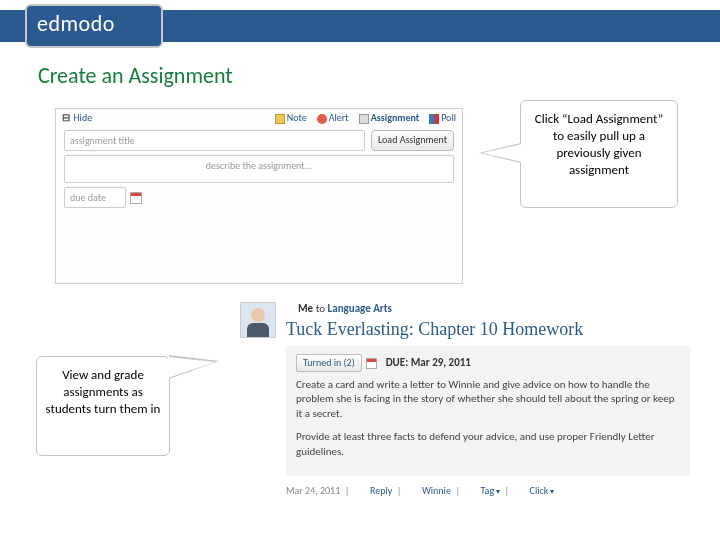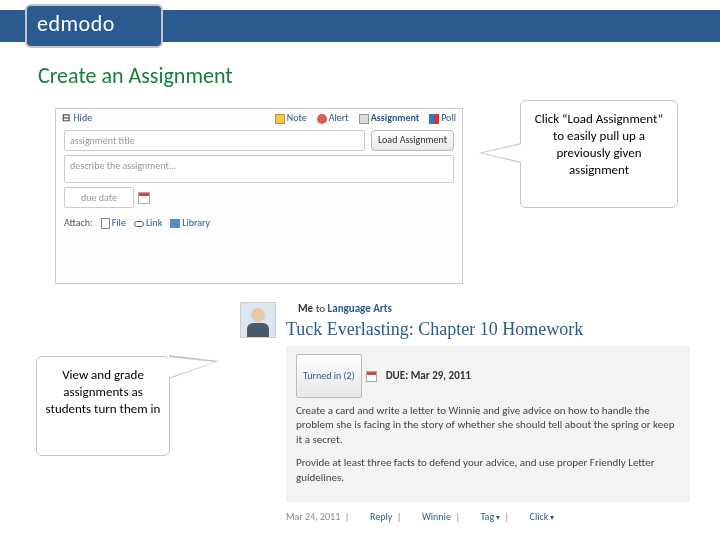--- a/index.html
+++ b/index.html
@@ -20,23 +20,23 @@
   .mini-icn { display: inline-block; width: 10px; height: 10px; margin-right: 2px; vertical-align: middle; }
   .icn-note { background: #f2c94c; border: 1px solid #b89a33; }
   .icn-alert { background: #e25b4b; border-radius: 50%; }
   .icn-assign { background: #dcdcdc; border: 1px solid #999; }
   .icn-poll { background: linear-gradient(to right, #3b78c4 50%, #c43b3b 50%); }
   
   .title-input, .desc-input, .date-input { border: 1px solid #ccc; border-radius: 2px; padding: 3px 5px; color: #999; font-size: 10px; background: #fff; }
   .row-title { padding: 4px 8px; display: flex; gap: 6px; }
   .title-input { flex: 1; }
   .load-btn { border: 1px solid #bbb; background: linear-gradient(#fefefe,#e8e8e8); padding: 2px 6px; border-radius: 4px; font-size: 10px; color: #333; }
-  .desc-input { margin: 0 8px; width: calc(100% - 16px); height: 28px; }
+  .desc-input { margin: 0 8px; width: calc(100% - 16px); height: 28px; text-align: center; }
   .date-row { padding: 4px 8px; display: flex; align-items: center; gap: 4px; }
-  .date-input { width: 70px; text-align: center; }
+  .date-input { width: 62px; }
   .cal-icn { width: 12px; height: 12px; background: #fff; border: 1px solid #aaa; position: relative; }
   .cal-icn::before { content: ""; position: absolute; top: 0; left: 0; right: 0; height: 3px; background: #d44; }
   
   .attach-row { padding: 4px 8px; font-size: 10px; color: #555; display: flex; align-items: center; gap: 8px; }
   .attach-link { color: #2a5a8f; }
   .file-icn { display: inline-block; width: 9px; height: 11px; background: #fff; border: 1px solid #888; margin-right: 2px; vertical-align: middle; }
   .link-icn { display: inline-block; width: 10px; height: 6px; border: 1px solid #666; border-radius: 3px; margin-right: 2px; vertical-align: middle; }
   .lib-icn { display: inline-block; width: 10px; height: 9px; background: #5a8cc4; margin-right: 2px; vertical-align: middle; }
   
   .send-row { display: flex; align-items: center; padding: 4px 4px; gap: 4px; border-top: 1px solid #e5e5e5; margin-top: 6px; }
@@ -54,21 +54,21 @@
   .post-wrap { position: absolute; top: 302px; left: 240px; width: 450px; font-size: 11px; }
   .avatar { position: absolute; left: 0; top: 0; width: 36px; height: 36px; border: 1px solid #ccc; background: #dce6f0; }
   .avatar::after { content: ""; position: absolute; top: 5px; left: 10px; width: 14px; height: 14px; background: #e8c8a8; border-radius: 50%; }
   .avatar::before { content: ""; position: absolute; bottom: 0; left: 6px; width: 22px; height: 14px; background: #4a5a6a; border-radius: 6px 6px 0 0; }
   .post-head { margin-left: 46px; font-size: 11px; color: #333; padding-left: 12px; }
   .post-head b { color: #333; }
   .post-head .lk { color: #2a5a8f; }
   .post-title { margin-left: 46px; margin-top: 4px; font-size: 18px; color: #2a5a8f; font-family: Georgia, serif; }
   .post-gray { margin-left: 46px; margin-top: 6px; background: #f3f3f3; padding: 8px 10px; font-size: 11px; color: #444; line-height: 1.35; }
   .due-row { margin-bottom: 6px; }
-  .turned-btn { display: inline-block; border: 1px solid #bbb; background: linear-gradient(#fefefe,#e8e8e8); padding: 14px 6px; border-radius: 2px; font-size: 10px; color: #2a5a8f; }
+  .turned-btn { display: inline-block; border: 1px solid #bbb; background: linear-gradient(#fefefe,#e8e8e8); padding: 1px 6px; border-radius: 2px; font-size: 10px; color: #2a5a8f; }
   .due-label { font-weight: bold; color: #333; margin-left: 4px; }
   .cal2 { display: inline-block; width: 11px; height: 11px; background: #fff; border: 1px solid #aaa; margin: 0 2px; vertical-align: middle; position: relative; }
   .cal2::before { content: ""; position: absolute; top: 0; left: 0; right: 0; height: 3px; background: #d44; }
   .post-body p { margin-bottom: 8px; }
   .post-meta { margin-left: 46px; margin-top: 8px; font-size: 10px; color: #888; }
   .post-meta .lk { color: #2a5a8f; margin-left: 16px; }
   .drop::after { content: " \25BE"; color: #2a5a8f; font-size: 8px; }
   
   
   .callout2 { position: absolute; top: 356px; left: 36px; width: 134px; height: 100px; background: #fff; border: 1px solid #c5c5c5; border-radius: 6px; font-size: 13px; text-align: center; padding: 10px 8px; line-height: 1.3; }
@@ -97,26 +97,20 @@
   </div>
   <div class="row-title">
     <div class="title-input">assignment title</div>
     <div class="load-btn">Load Assignment</div>
   </div>
   <div class="desc-input">describe the assignment...</div>
   <div class="date-row">
     <div class="date-input">due date</div>
     <div class="cal-icn"></div>
   </div>
-  <div class="attach-row">
-    <span>Attach:</span>
-    <span class="attach-link"><i class="file-icn"></i><span>File</span></span>
-    <span class="attach-link"><i class="link-icn"></i><span>Link</span></span>
-    <span class="attach-link"><i class="lib-icn"></i><span>Library</span></span>
-  </div>
 </div>
 
 <div class="callout1">Click “Load Assignment” to easily pull up a previously given assignment</div>
 
 <div class="post-wrap">
   <div class="avatar"></div>
   <div class="post-head">
     <b>Me</b>
     <span>to</span>
     <b class="lk">Language Arts</b>

